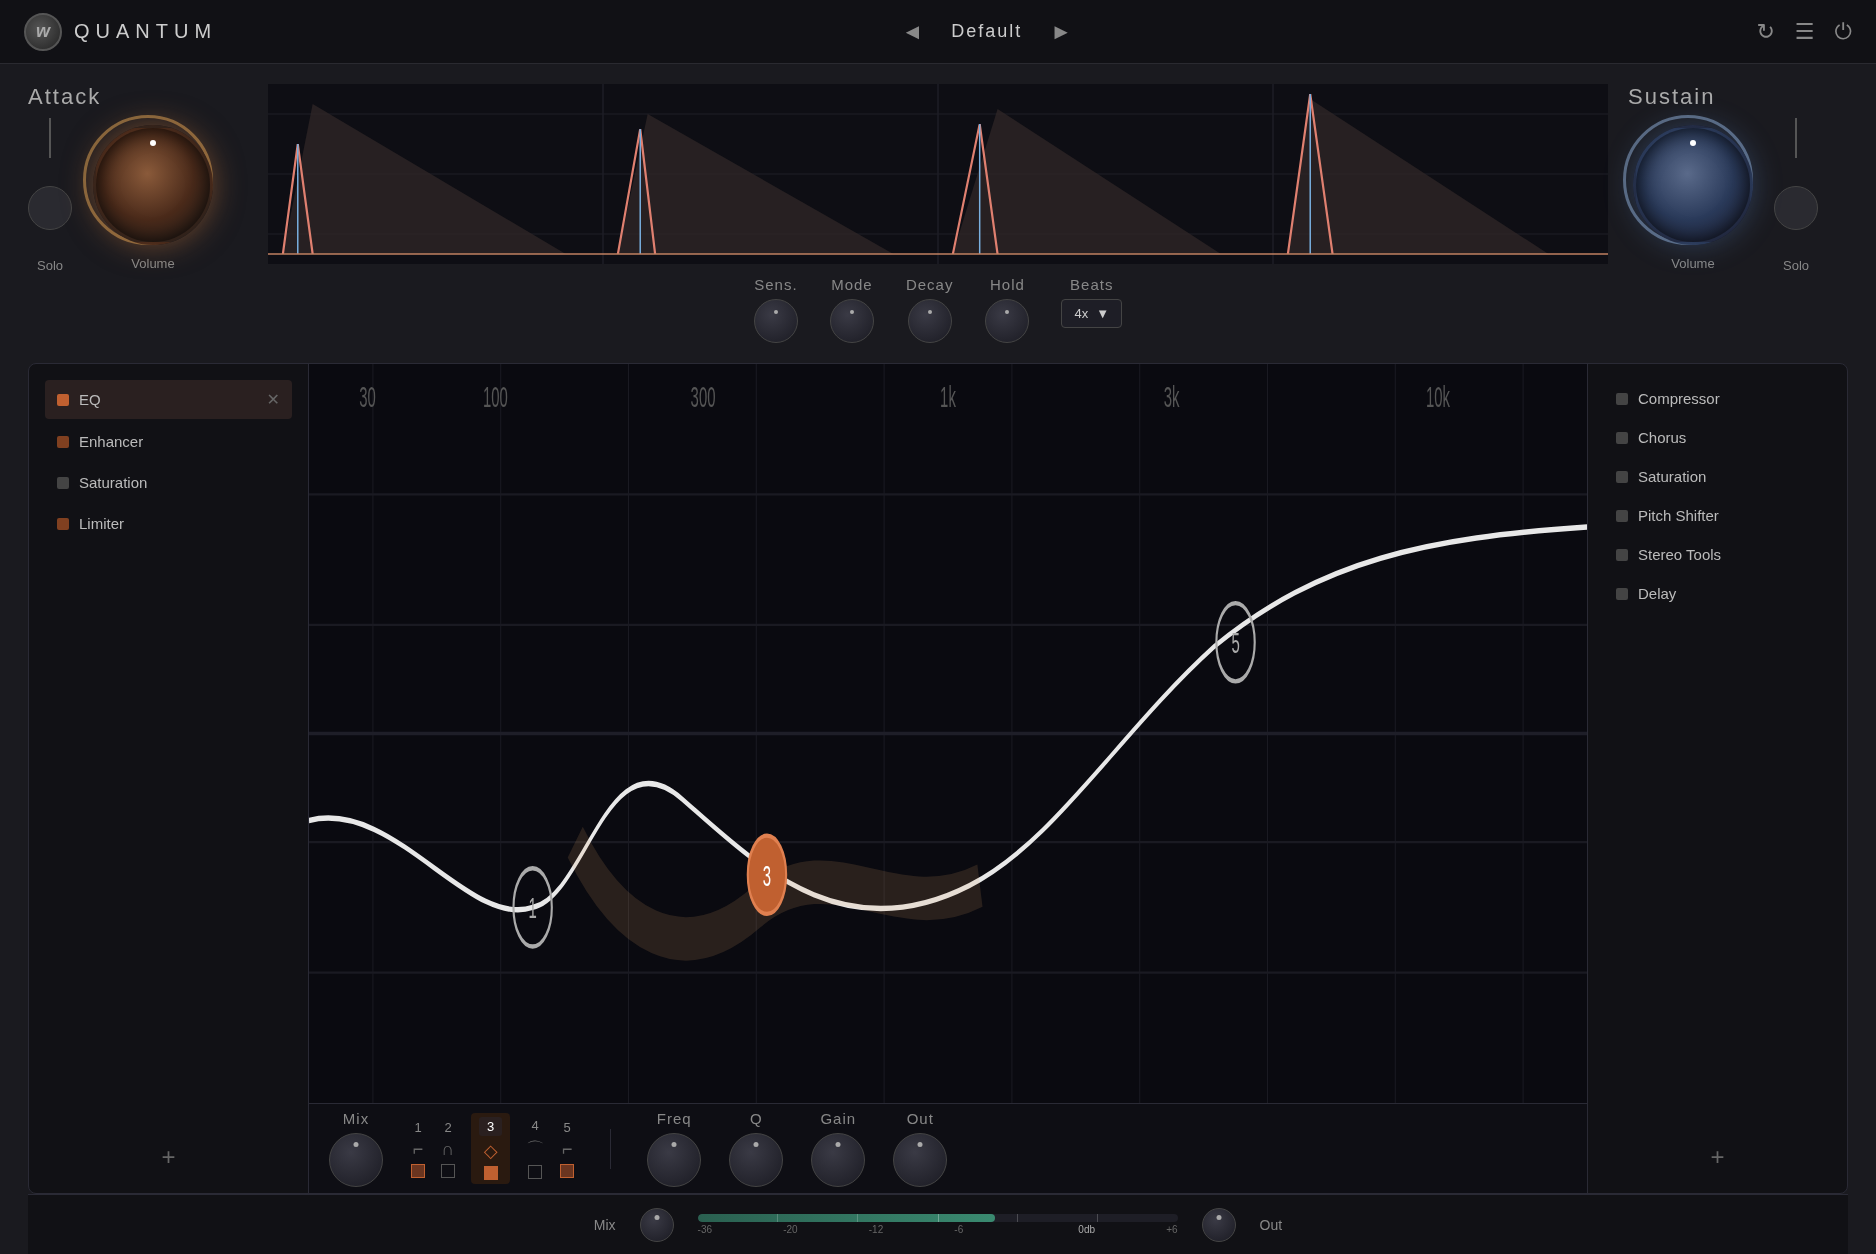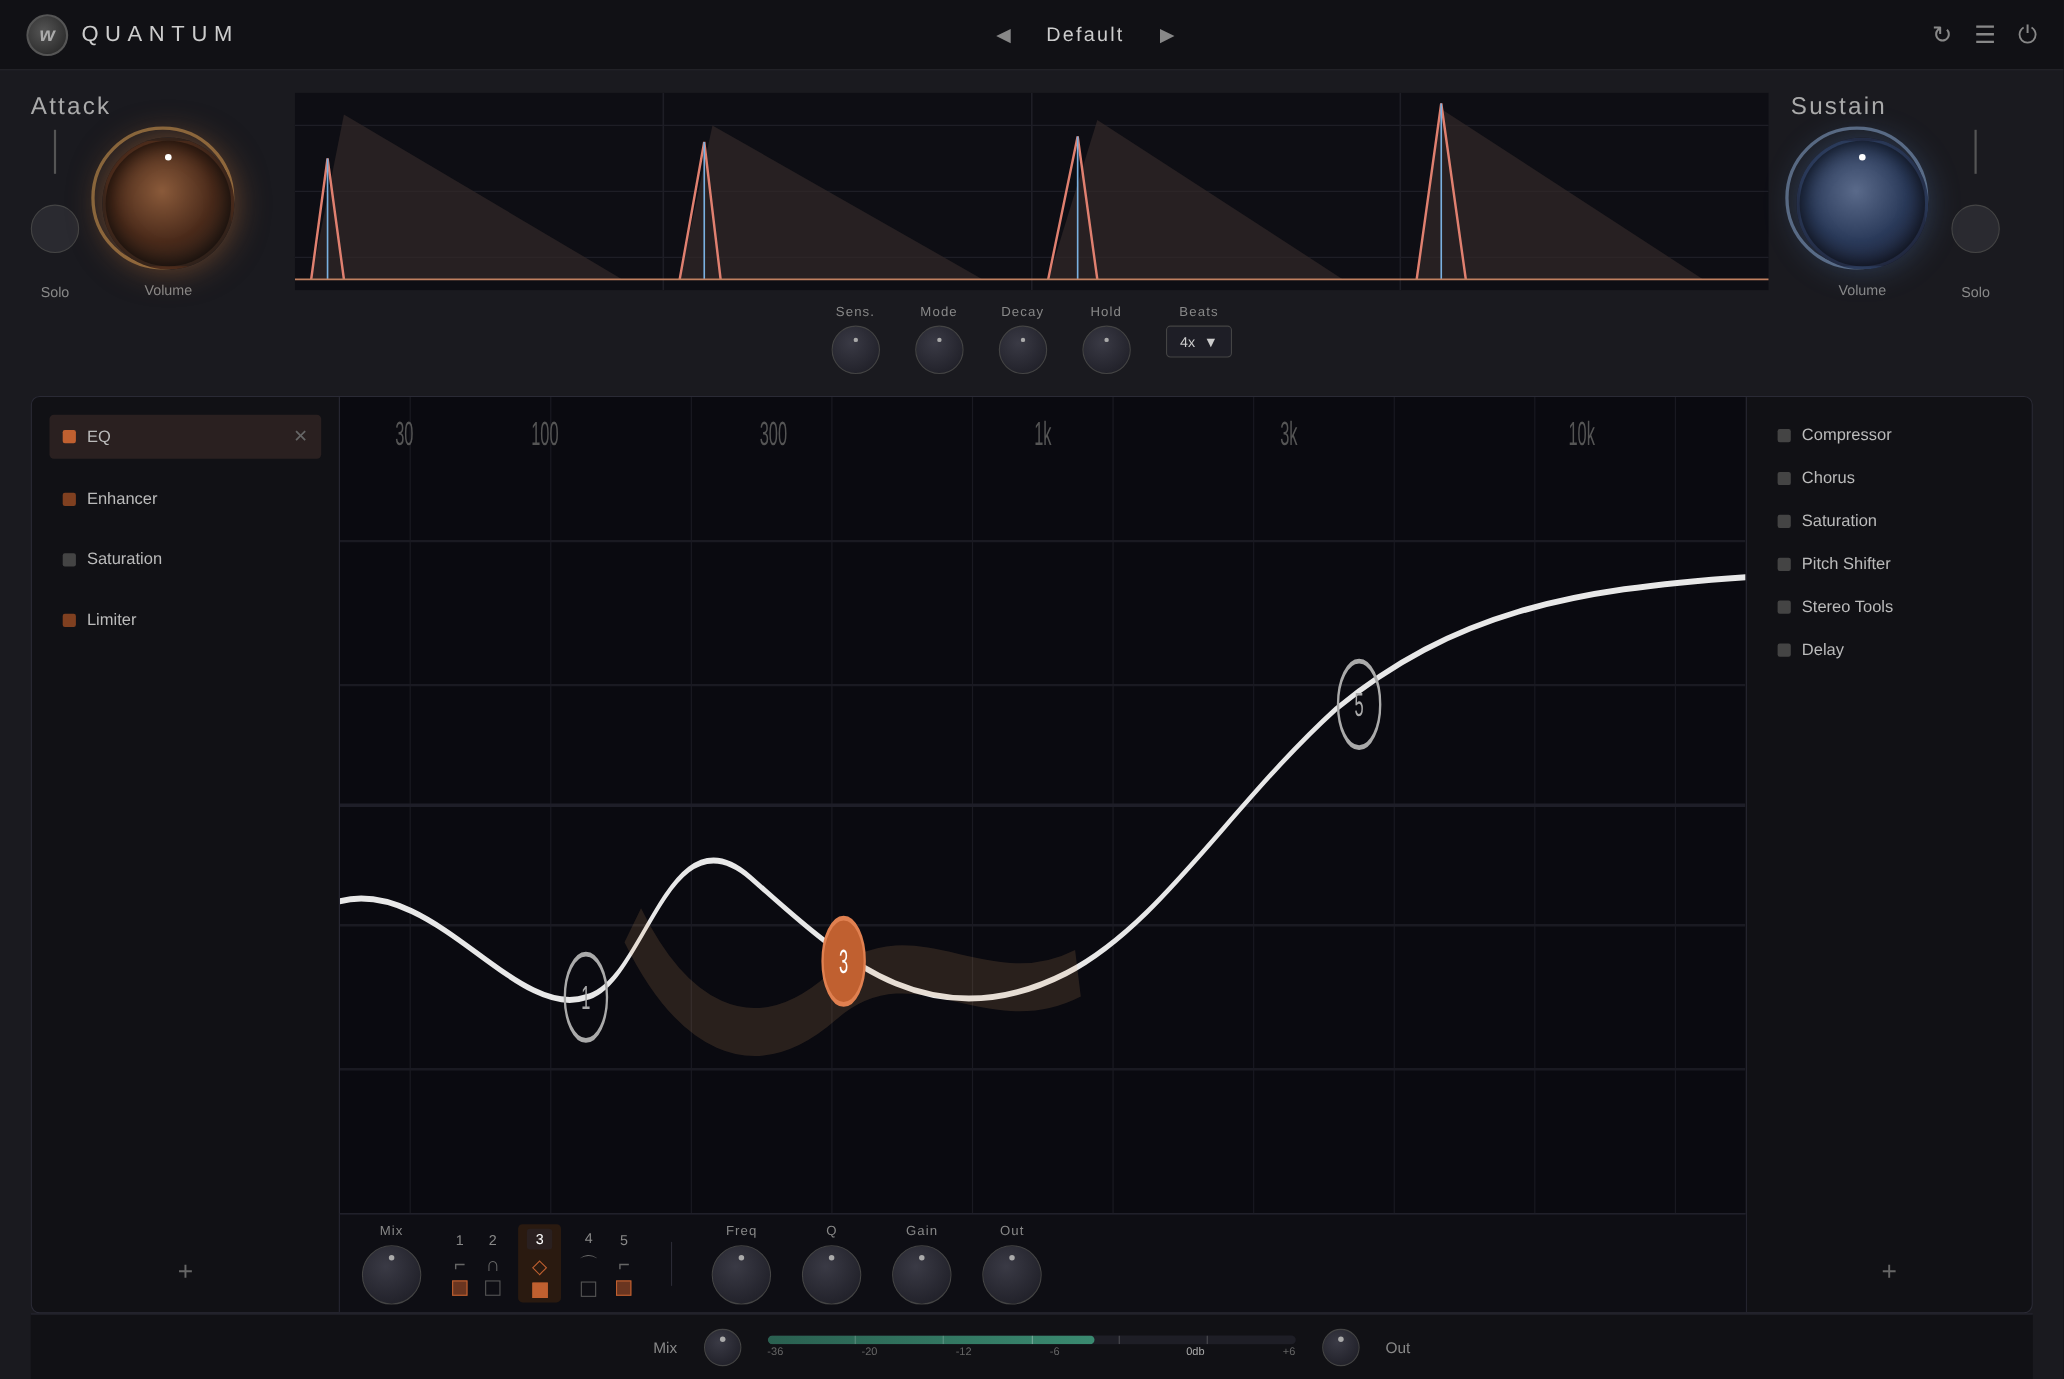--- a/index.html
+++ b/index.html
@@ -228,21 +228,21 @@
     }
 
     .control-group {
       display: flex;
       flex-direction: column;
       align-items: center;
       gap: 6px;
     }
 
     .control-label {
-      font-size: 12px;
+      font-size: 15px;
       color: #888;
       letter-spacing: 1px;
     }
 
     .knob-small {
       width: 44px;
       height: 44px;
       border-radius: 50%;
       background: radial-gradient(circle at 40% 35%, #3a3a45, #1a1a22);
       border: 1px solid #444;
@@ -285,21 +285,21 @@
     }
 
     
     .left-sidebar {
       width: 280px;
       min-width: 280px;
       border-right: 1px solid #2a2a35;
       padding: 16px;
       display: flex;
       flex-direction: column;
-      gap: 18px;
+      gap: 4px;
     }
 
     .fx-item {
       display: flex;
       align-items: center;
       gap: 10px;
       padding: 10px 12px;
       border-radius: 4px;
       cursor: pointer;
       transition: background 0.15s;

